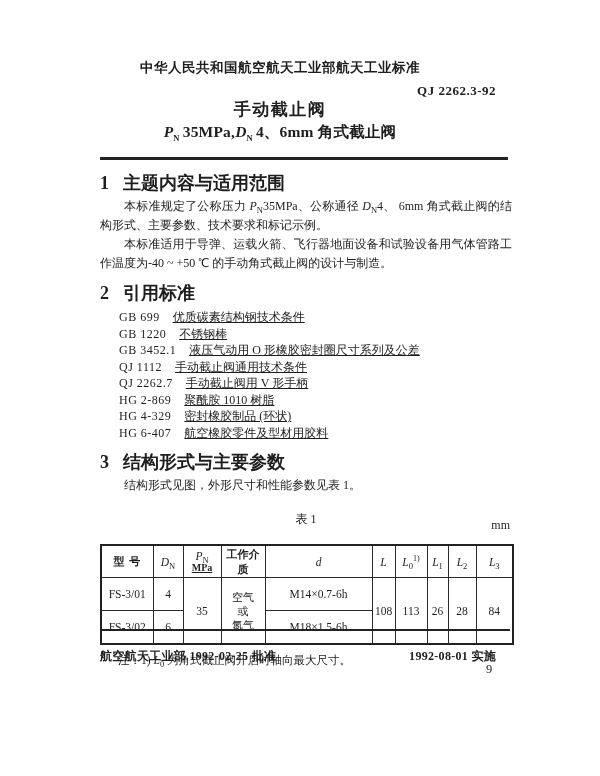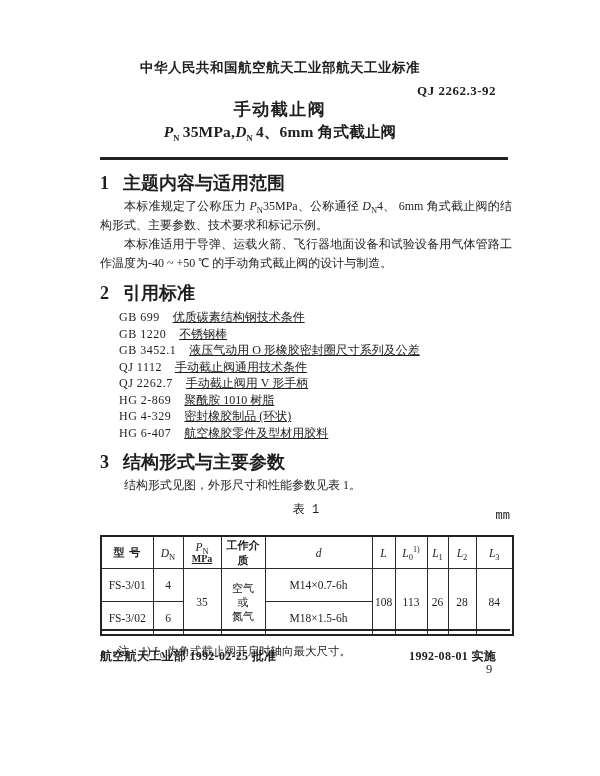--- a/index.html
+++ b/index.html
@@ -59,21 +59,21 @@
     text-align:justify;text-indent:2em;
     margin:0;margin-top:6px;
   }
   .para2{margin-top:0;}
   .refs{margin-top:8px;margin-left:19px;}
   .ref-row{
     font-size:12px;line-height:16.5px;text-decoration:underline;
   }
   .ref-code{display:inline-block;margin-right:13px;letter-spacing:0.5px;}
   
-  .caption-row{position:relative;height:17px;margin-top:7px;font-family:Liberation Mono, monospace;}
+  .caption-row{position:relative;height:17px;margin-top:16px;}
   .caption{
     position:absolute;left:0;right:0;text-align:center;
     font-size:12px;line-height:17px;
   }
   .unit{
     position:absolute;right:2px;bottom:-3px;
     font-size:12px;line-height:12px;
   }
   table.spec{
     margin-top:16px;

